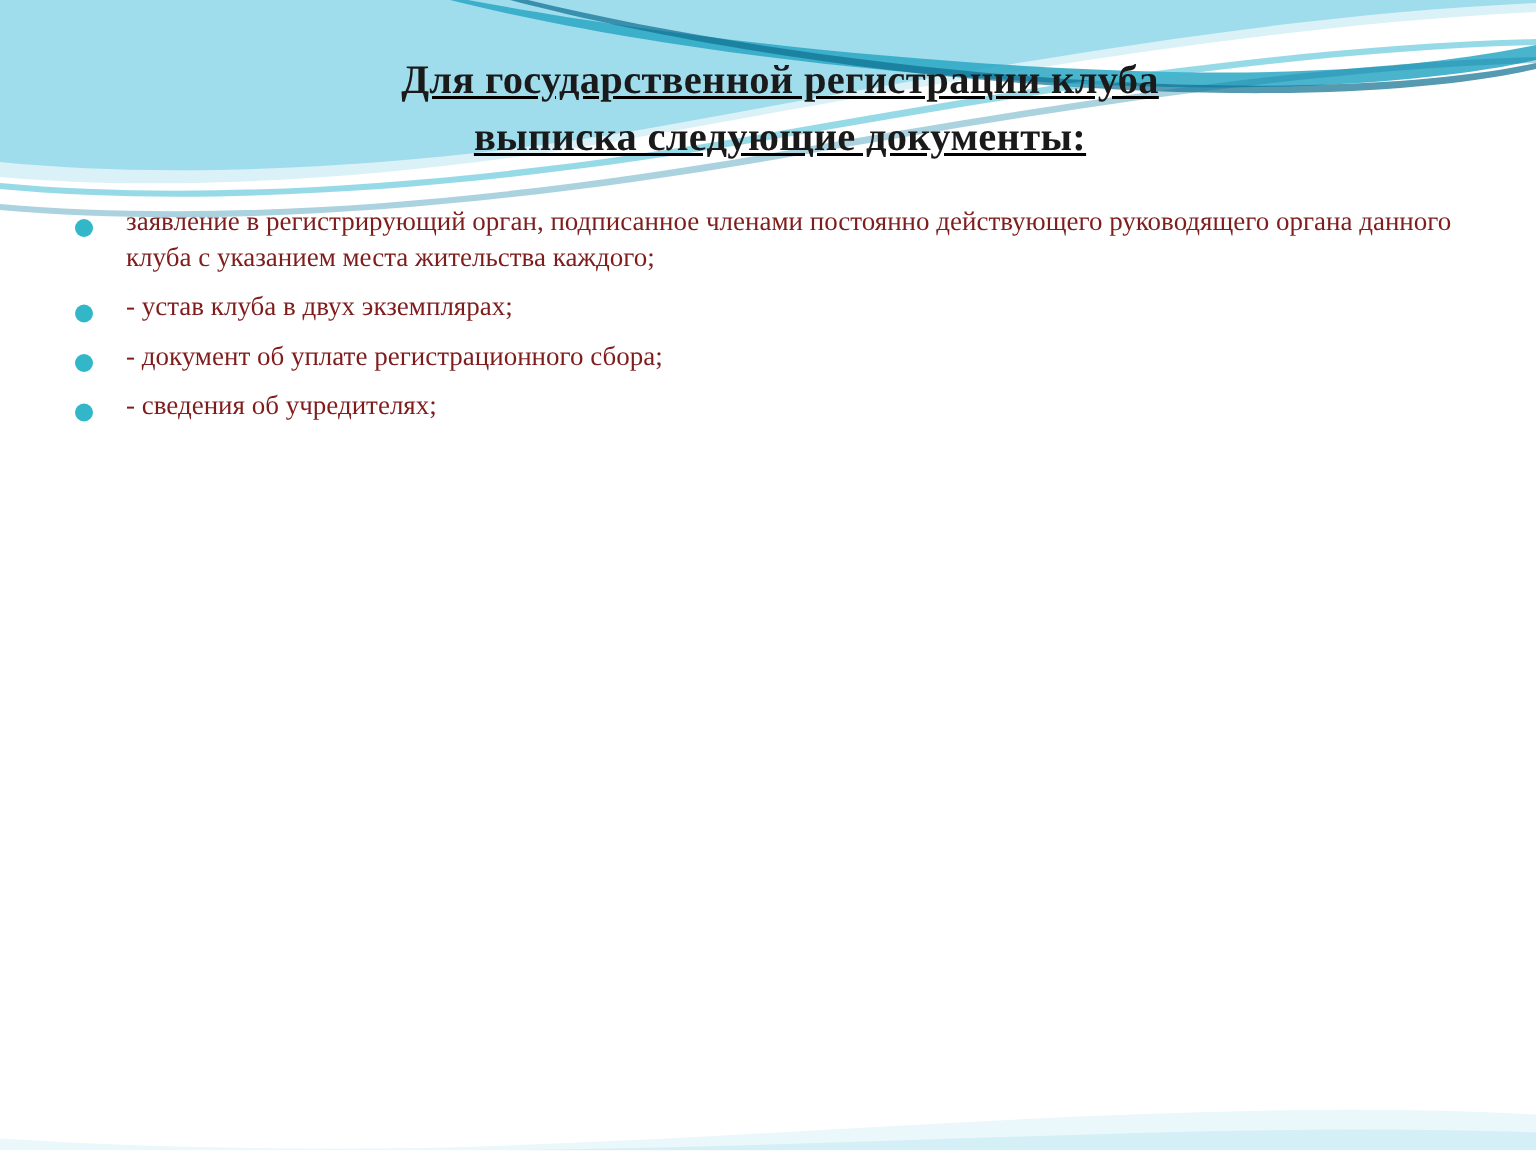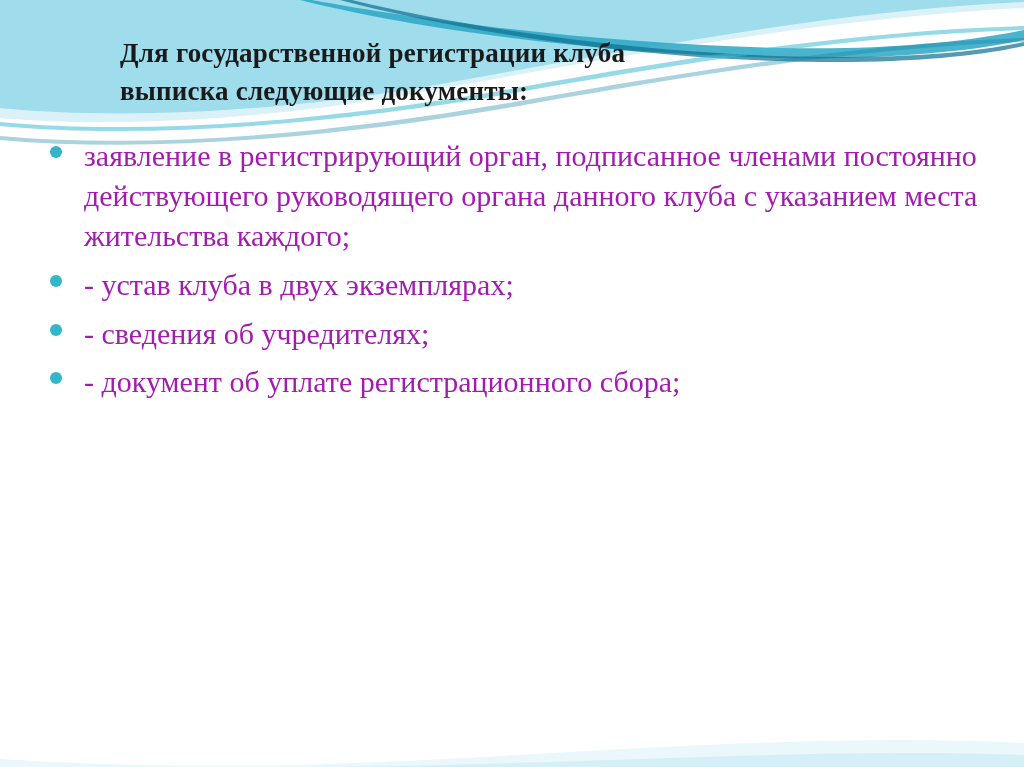--- a/index.html
+++ b/index.html
@@ -35,21 +35,23 @@
     left: 0;
     width: 1024px;
     height: 120px;
     pointer-events: none;
   }
   .title-block {
     position: absolute;
     top: 34px;
     left: 120px;
     width: 800px;
+    text-align: center;
     z-index: 5;
+    text-decoration: underline;
   }
   .title-line {
     font-family: "Liberation Serif", serif;
     font-size: 27px;
     font-weight: bold;
     color: #1a1a1a;
     line-height: 1.42;
     letter-spacing: 0.2px;
   }
   .content {
@@ -61,23 +63,23 @@
   }
   ul.bullets {
     list-style: none;
     margin: 0;
     padding: 0;
   }
   ul.bullets > li {
     position: relative;
     padding-left: 48px;
     margin-bottom: 9px;
-    font-size: 30px;
+    font-size: 18px;
     line-height: 1.33;
-    color: #a21caf;
+    color: #7f1d1d;
     font-family: "Liberation Serif", serif;
   }
   ul.bullets > li .dot {
     position: absolute;
     left: 14px;
     top: 10px;
     width: 12px;
     height: 12px;
     border-radius: 50%;
     background: #31b7c8;
@@ -117,22 +119,22 @@
       <li>
         <span class="dot"></span>
         <span class="li-text">заявление в регистрирующий орган, подписанное членами постоянно действующего руководящего органа данного клуба с указанием места жительства каждого;</span>
       </li>
       <li>
         <span class="dot"></span>
         <span class="li-text">- устав клуба в двух экземплярах;</span>
       </li>
       <li>
         <span class="dot"></span>
-        <span class="li-text">- сведения об учредителях;</span>
+        <span class="li-text">- документ об уплате регистрационного сбора;</span>
       </li>
       <li>
         <span class="dot"></span>
-        <span class="li-text">- документ об уплате регистрационного сбора;</span>
+        <span class="li-text">- сведения об учредителях;</span>
       </li>
     </ul>
   </div>
 
 </div>
 
 </body></html>

